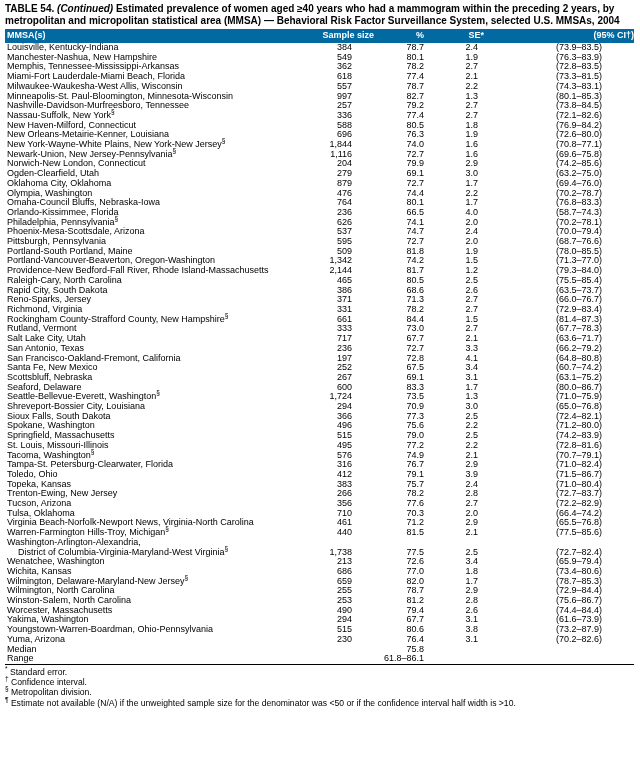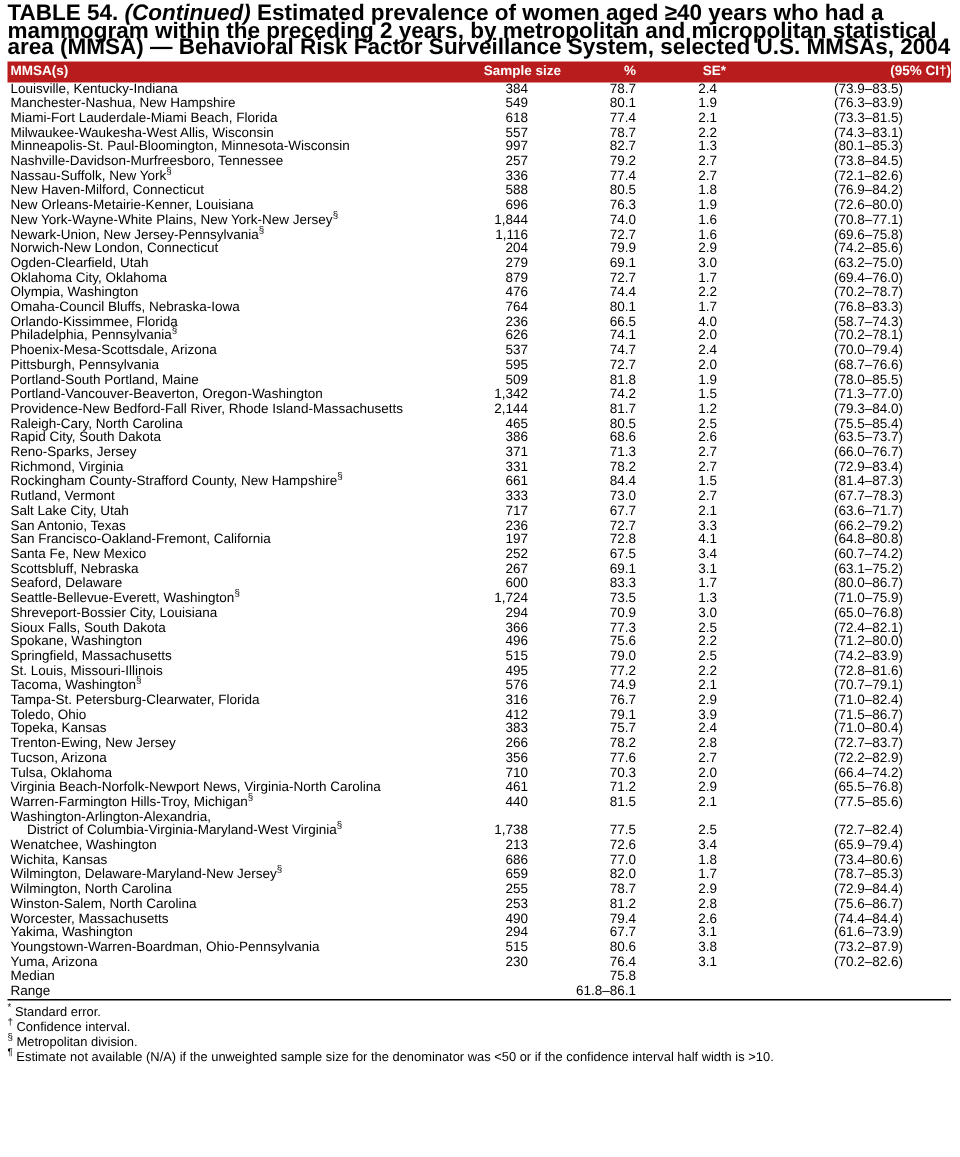--- a/index.html
+++ b/index.html
@@ -2,25 +2,25 @@
 <html><head>
 <meta charset="utf-8">
 <style>
   html, body { margin:0; padding:0; background:#fff; }
   body {
     width:640px; height:771px; overflow:hidden;
     font-family:"Liberation Sans", sans-serif; color:#000;
     -webkit-font-smoothing:antialiased;
   }
   .page { padding:3px 6px 0 5px; }
-  .title { font-size:15px; font-weight:bold; line-height:11.5px; margin-bottom:3px; }
+  .title { font-size:10px; font-weight:bold; line-height:11.5px; margin-bottom:3px; }
   .title .cont { font-style:italic; }
   table { width:100%; border-collapse:collapse; font-size:9px; border-bottom:1px solid #000; }
   thead th {
-    background:#b91c1c; color:#fff; font-weight:bold; font-size:9px;
+    background:#0369a1; color:#fff; font-weight:bold; font-size:9px;
     padding:1px 0 2px 0; line-height:11px;
   }
   th.c-name { text-align:left; padding-left:2px; }
   th.c-sample, th.c-pct, th.c-se, th.c-ci { text-align:right; }
   td { padding:0; line-height:9.7px; white-space:nowrap; vertical-align:bottom; }
   td.c-name { text-align:left; padding-left:2px; }
   td.c-sample { text-align:right; width:76px; padding-right:22px; }
   td.c-pct    { text-align:right; width:50px; }
   td.c-se     { text-align:right; width:54px; padding-right:6px; }
   td.c-ci     { text-align:right; width:118px; padding-right:32px; }
@@ -55,20 +55,27 @@
           <td class="c-ci">(73.9–83.5)</td>
         </tr>
         <tr>
           <td class="c-name">Manchester-Nashua, New Hampshire</td>
           <td class="c-sample">549</td>
           <td class="c-pct">80.1</td>
           <td class="c-se">1.9</td>
           <td class="c-ci">(76.3–83.9)</td>
         </tr>
         <tr>
+          <td class="c-name">Memphis, Tennessee-Mississippi-Arkansas</td>
+          <td class="c-sample">362</td>
+          <td class="c-pct">78.2</td>
+          <td class="c-se">2.7</td>
+          <td class="c-ci">(72.8–83.5)</td>
+        </tr>
+        <tr>
           <td class="c-name">Miami-Fort Lauderdale-Miami Beach, Florida</td>
           <td class="c-sample">618</td>
           <td class="c-pct">77.4</td>
           <td class="c-se">2.1</td>
           <td class="c-ci">(73.3–81.5)</td>
         </tr>
         <tr>
           <td class="c-name">Milwaukee-Waukesha-West Allis, Wisconsin</td>
           <td class="c-sample">557</td>
           <td class="c-pct">78.7</td>

